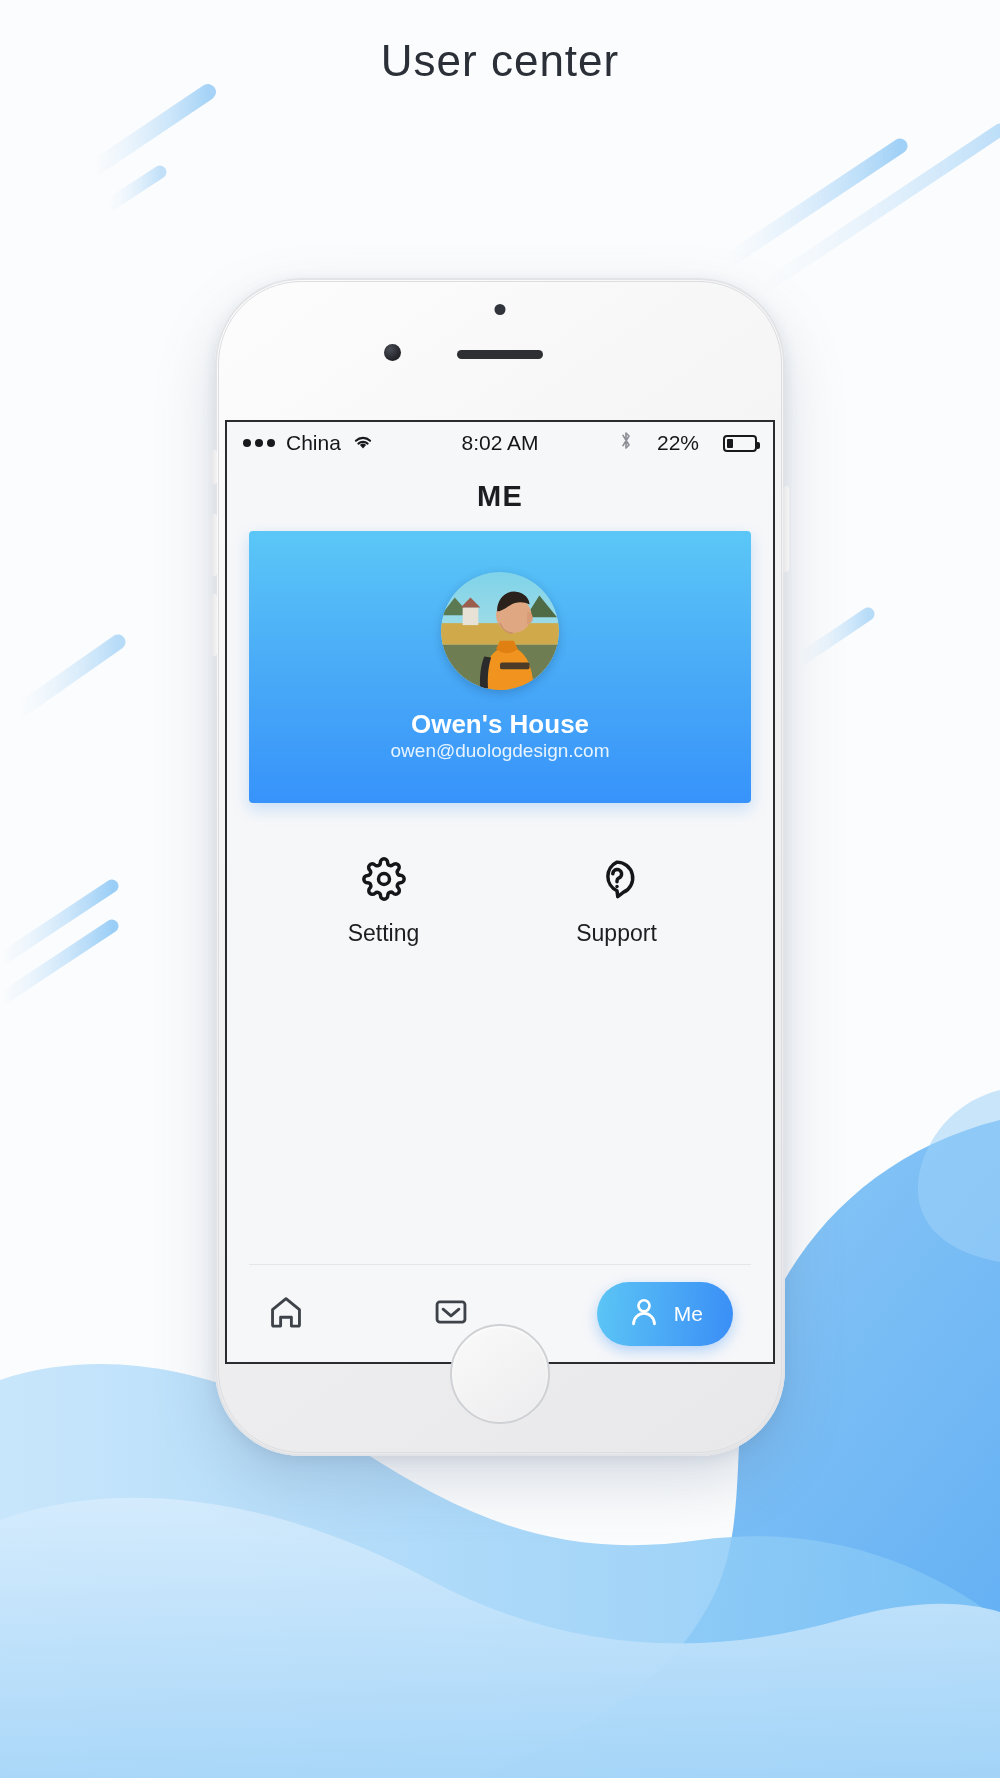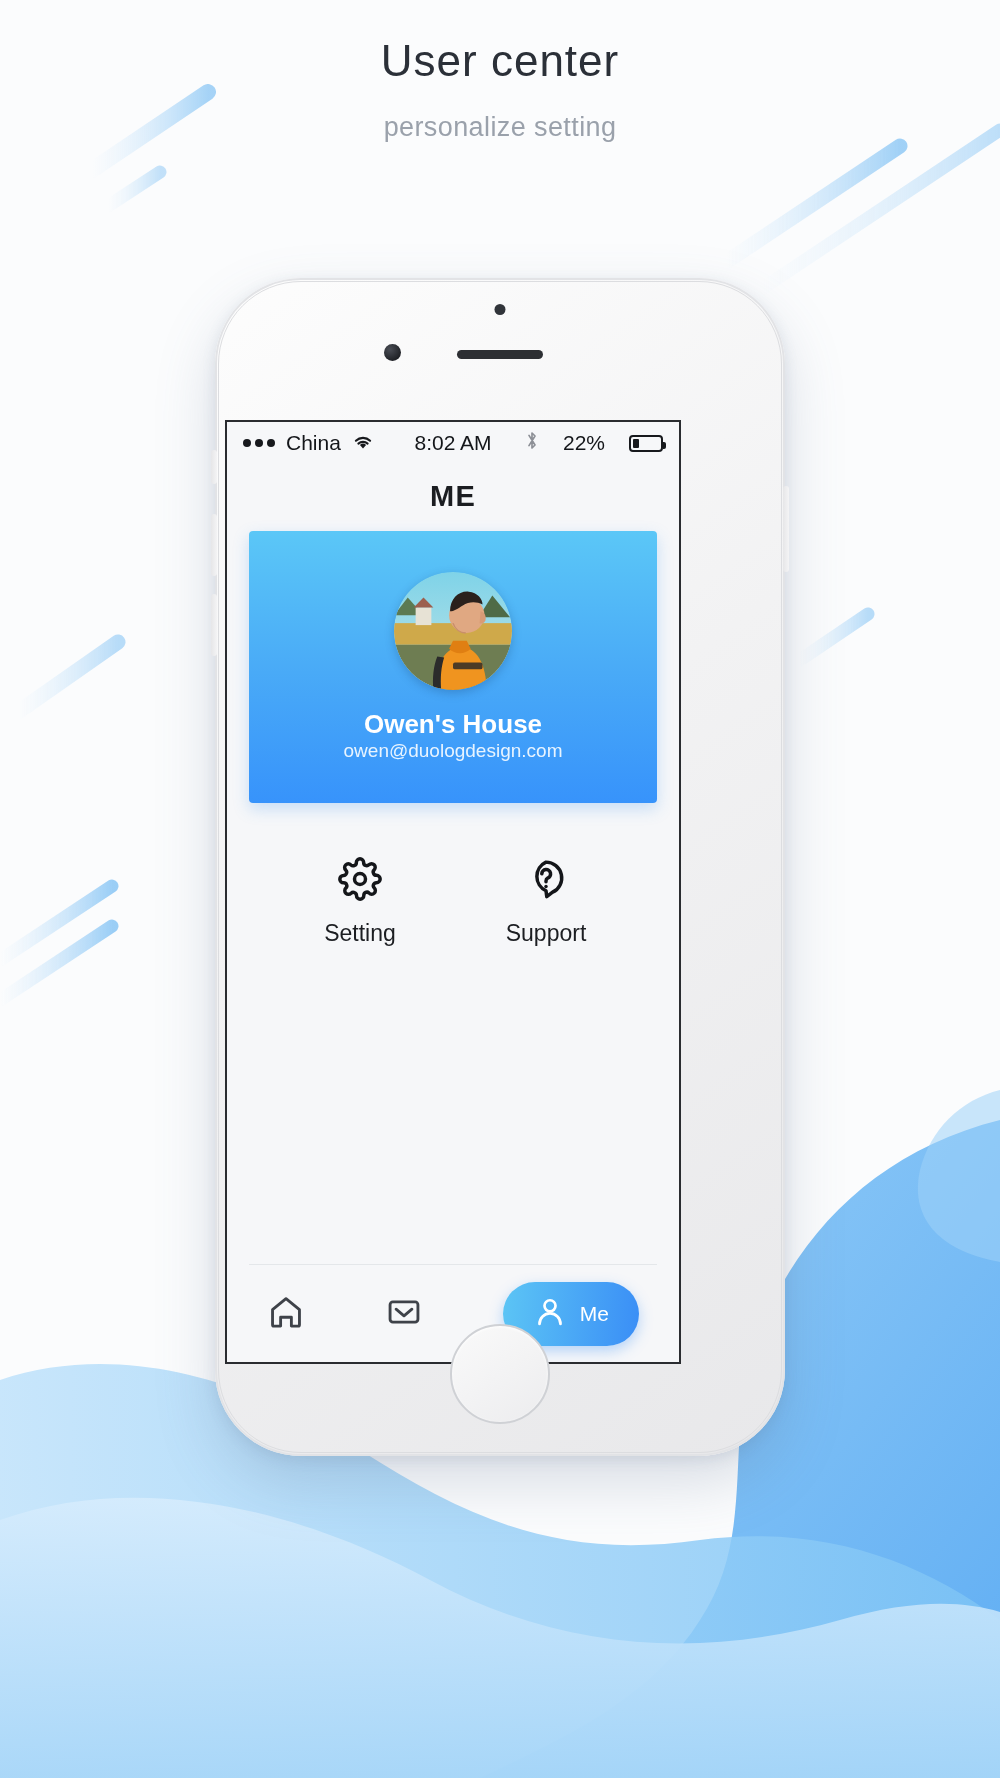--- a/index.html
+++ b/index.html
@@ -48,21 +48,21 @@
   .sensor  { position:absolute; top:26px; left:50%; transform:translateX(-50%);
              width:11px; height:11px; border-radius:50%; background:#31343a; }
 
   .home-btn { position:absolute; bottom:32px; left:50%; transform:translateX(-50%);
               width:100px; height:100px; border-radius:50%;
               background:linear-gradient(145deg,#fafafa,#ececee);
               border:2.5px solid #cfd1d5;
               box-shadow:inset 0 1px 3px rgba(255,255,255,.9); }
 
   
-  .screen { position:absolute; top:142px; left:10px; width:456px; height:944px;
+  .screen { position:absolute; top:142px; left:10px; width:550px; height:944px;
             background:#f6f7f9; border:2.5px solid #2a2c30; overflow:hidden; }
 
   
   .statusbar { height:42px; display:flex; align-items:center;
                padding:0 16px; font-size:21px; color:#14161a; }
   .sb-left  { display:flex; align-items:center; gap:11px; flex:1; }
   .sb-mid   { flex:0 0 auto; font-weight:400; }
   .sb-right { display:flex; align-items:center; gap:24px; flex:1; justify-content:flex-end; }
   .dots { display:flex; gap:4px; }
   .dots i { width:8px; height:8px; border-radius:50%; background:#17191d; display:block; }
@@ -151,21 +151,20 @@
       <line x1="18" y1="712" x2="118" y2="642" stroke="url(#stk)" stroke-width="15" opacity=".6"></line>
       <line x1="0" y1="960" x2="112" y2="886" stroke="url(#stk)" stroke-width="13" opacity=".85"></line>
       <line x1="0" y1="1000" x2="112" y2="926" stroke="url(#stk)" stroke-width="13" opacity=".85"></line>
       <line x1="800" y1="660" x2="868" y2="614" stroke="url(#stk)" stroke-width="13" opacity=".6"></line>
     </g>
   </svg>
 </div>
 
 <div class="page-header">
   <div class="page-title">User center</div>
-  <div class="page-subtitle">personalize setting</div>
 </div>
 
 <div class="phone-wrap">
   <div class="phone">
 
     <div class="btn-side btn-silent"></div>
     <div class="btn-side btn-volup"></div>
     <div class="btn-side btn-voldn"></div>
     <div class="btn-side btn-power"></div>
 

